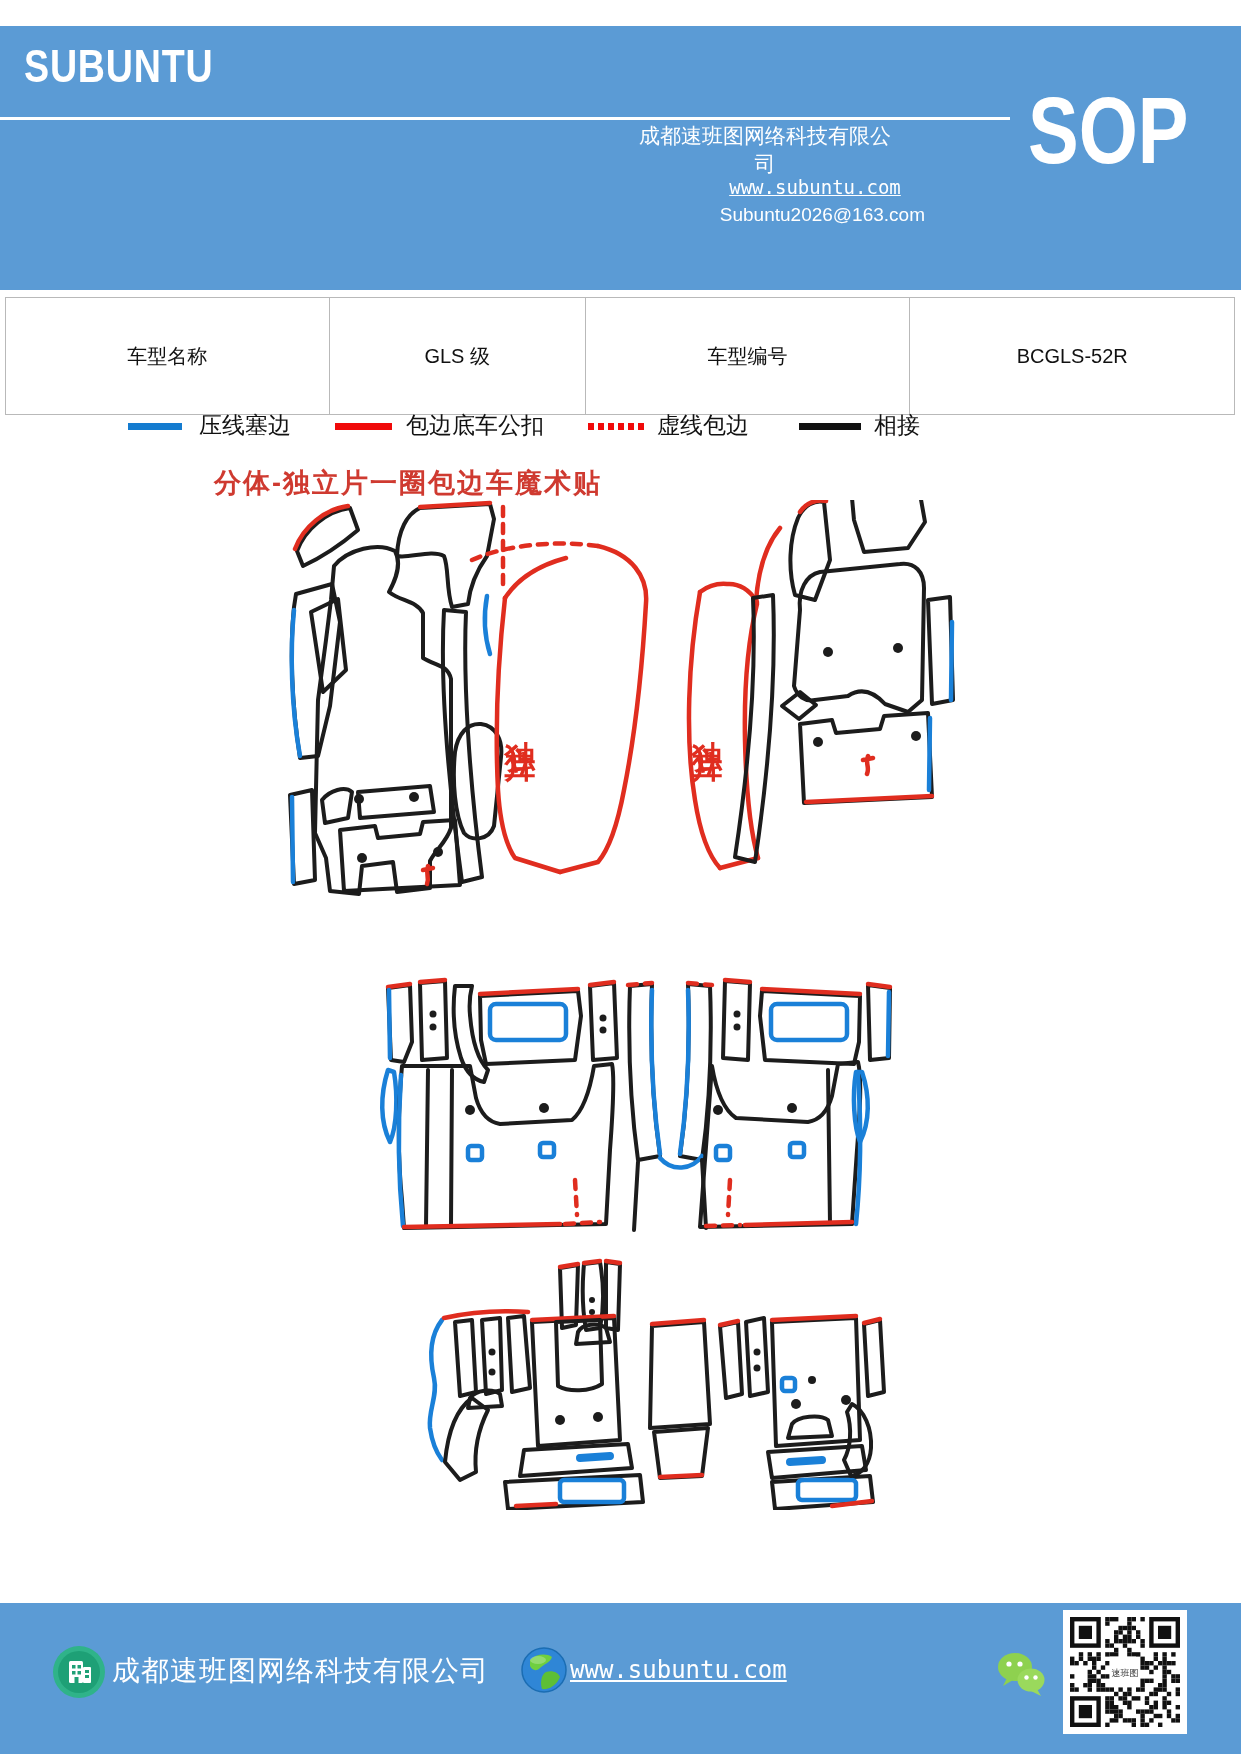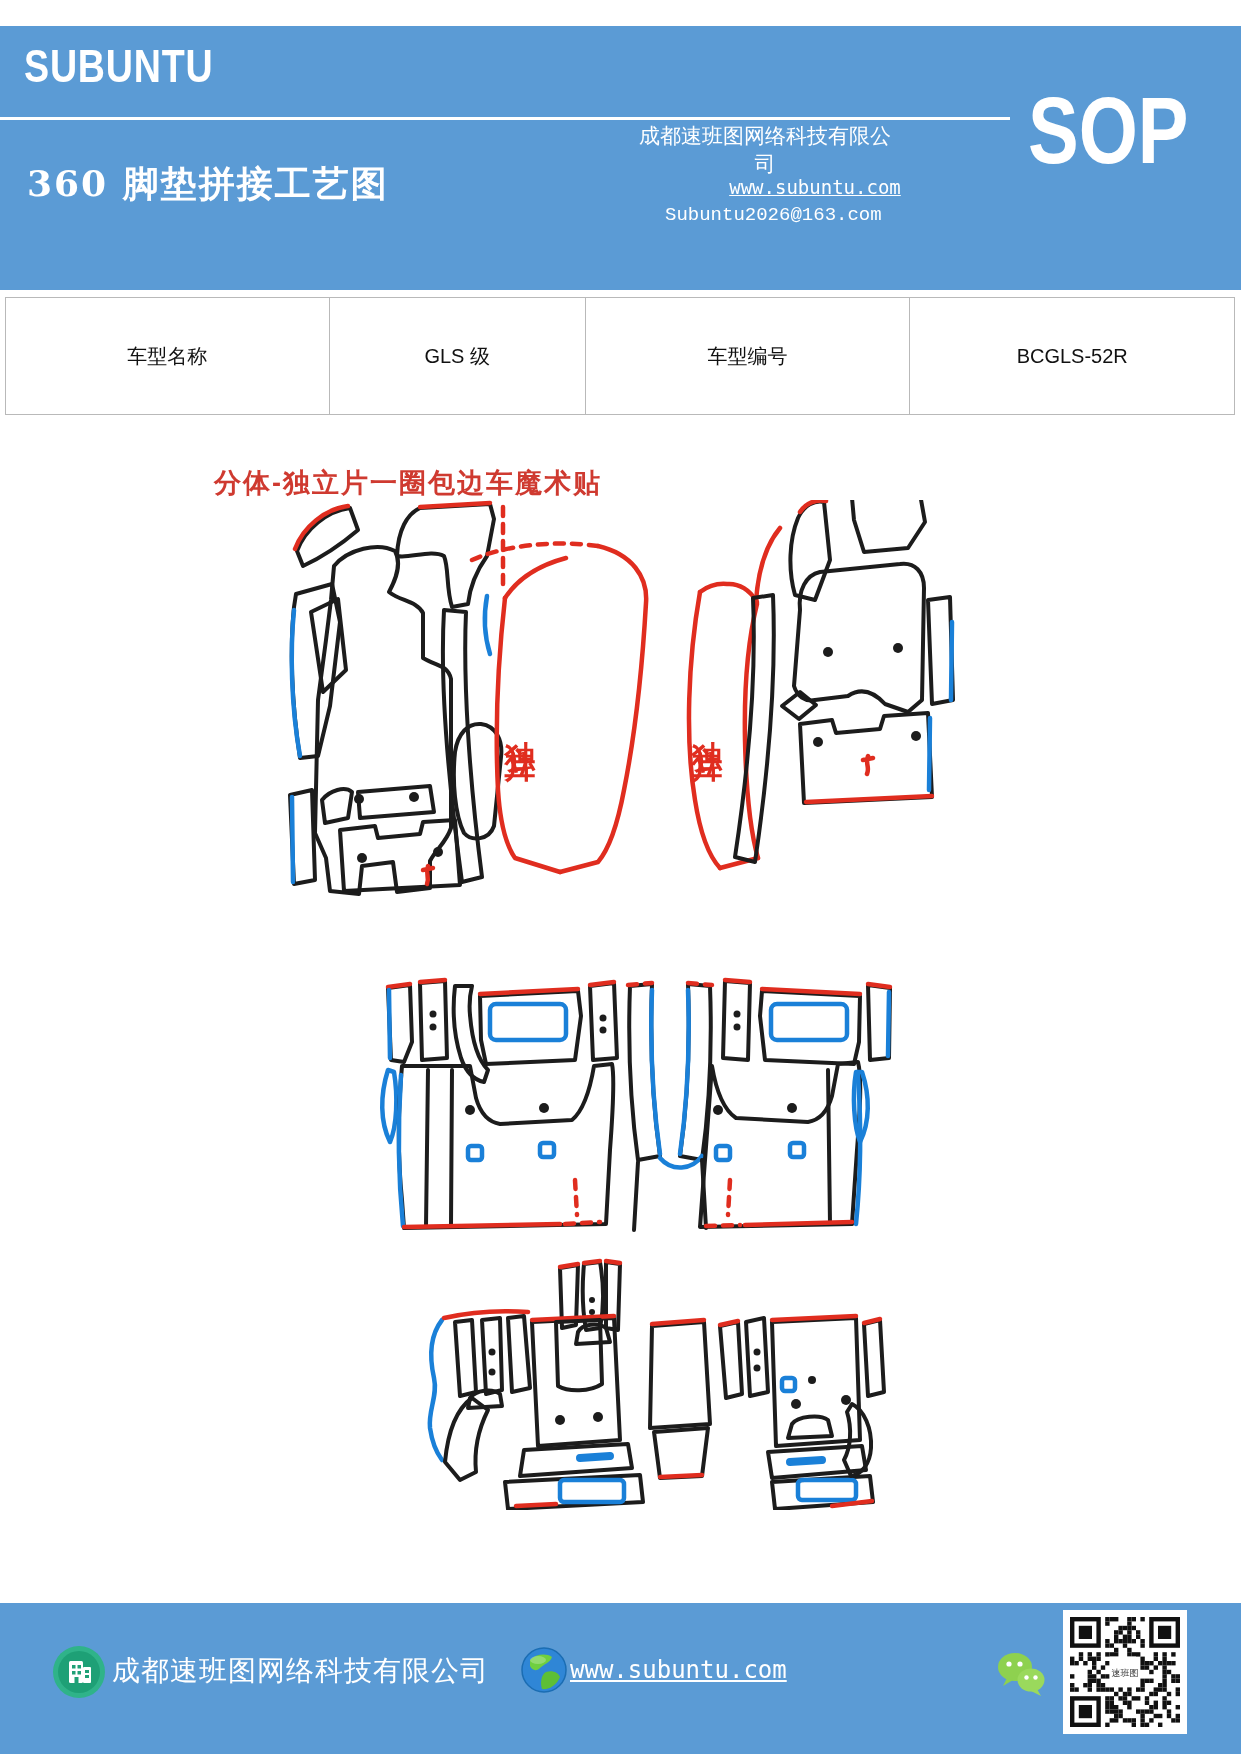--- a/index.html
+++ b/index.html
@@ -14,22 +14,22 @@
   .hdr-line { position:absolute; left:0; top:91px; width:1010px; height:3px; background:#fff; }
   .hdr-company { position:absolute; left:635px; top:96px; width:260px; text-align:center;
                  color:#fff; font-size:21px; font-family:"DejaVu Serif", serif; }
   .hdr-sop { position:absolute; left:1028px; top:50px; color:#fff; font-size:95px; font-weight:900;
              transform:scaleX(0.80); transform-origin:left top; letter-spacing:0px;
              font-family:"Liberation Sans", sans-serif; }
   .hdr-title { position:absolute; left:27px; top:134px; color:#fff; font-size:36px; font-weight:bold;
                font-family:"DejaVu Serif", serif; letter-spacing:2px; }
   .hdr-site { position:absolute; left:700px; top:150px; width:230px; text-align:center; color:#fff;
               font-size:19px; font-family:"DejaVu Sans Mono", monospace; text-decoration:underline; cursor:pointer; }
-  .hdr-email { position:absolute; left:665px; top:178px; width:260px; text-align:left; color:#fff;
-               font-size:19px; font-family:Liberation Mono, monospace; }
+  .hdr-email { position:absolute; left:665px; top:178px; width:260px; text-align:right; color:#fff;
+               font-size:19px; font-family:Liberation Sans, sans-serif; }
 
   
   .info { position:absolute; left:5px; top:250px; width:1230px; height:118px; border-collapse:collapse;margin-top:47px; }
   .info td { border:1.5px solid #b9b9b9; text-align:center; vertical-align:middle;
              font-size:20px; color:#111; height:59px; }
   .info td.c0 { width:308px; } .info td.c1 { width:244px; } .info td.c2 { width:309px; } .info td.c3 { width:309px; }
 
   
   .legend { position:absolute; left:0; top:405px; width:1241px; height:45px; }
   .lg-item { position:absolute; top:0; height:45px; }
@@ -67,36 +67,53 @@
 </head>
 <body>
 
 <div class="page">
 
   <div class="hdr">
     <div class="brand">SUBUNTU</div>
     <div class="hdr-line"></div>
     <div class="hdr-company">成都速班图网络科技有限公司</div>
     <div class="hdr-sop">SOP</div>
-    <div class="hdr-title">360 脚垫拼接工艺图</div>
     <a class="hdr-site">www.subuntu.com</a>
     <div class="hdr-email">Subuntu2026@163.com</div>
   </div>
 
   <table class="info">
     <tbody>
         <tr>
       <td class="c0">车型名称</td>
       <td class="c1">GLS 级</td>
       <td class="c2">车型编号</td>
       <td class="c3">BCGLS-52R</td>
     </tr>
   </tbody>
     </table>
 
+  <div class="legend">
+    <div class="lg-item">
+      <span class="lg-bar bar-blue" style="left:128px;width:54px;"></span>
+      <span class="lg-label" style="left:199px;">压线塞边</span>
+    </div>
+    <div class="lg-item">
+      <span class="lg-bar bar-red" style="left:335px;width:57px;"></span>
+      <span class="lg-label" style="left:406px;">包边底车公扣</span>
+    </div>
+    <div class="lg-item">
+      <span class="lg-bar bar-dash" style="left:588px;width:60px;"></span>
+      <span class="lg-label" style="left:657px;">虚线包边</span>
+    </div>
+    <div class="lg-item">
+      <span class="lg-bar bar-black" style="left:799px;width:62px;"></span>
+      <span class="lg-label" style="left:874px;">相接</span>
+    </div>
+  </div>
 
   <div class="anno">
     <div>分体-独立片一圈包边车魔术贴</div>
   </div>
 
   <svg class="drawing" viewBox="0 500 1241 1010" xmlns="http://www.w3.org/2000/svg">
 
     <g>
       <path class="k" d="M297,551 C305,529 327,511 350,508 L358,530 C338,547 316,560 303,566 Z"></path>
       <path class="r" d="M295,549 C303,527 325,509 348,506"></path>

